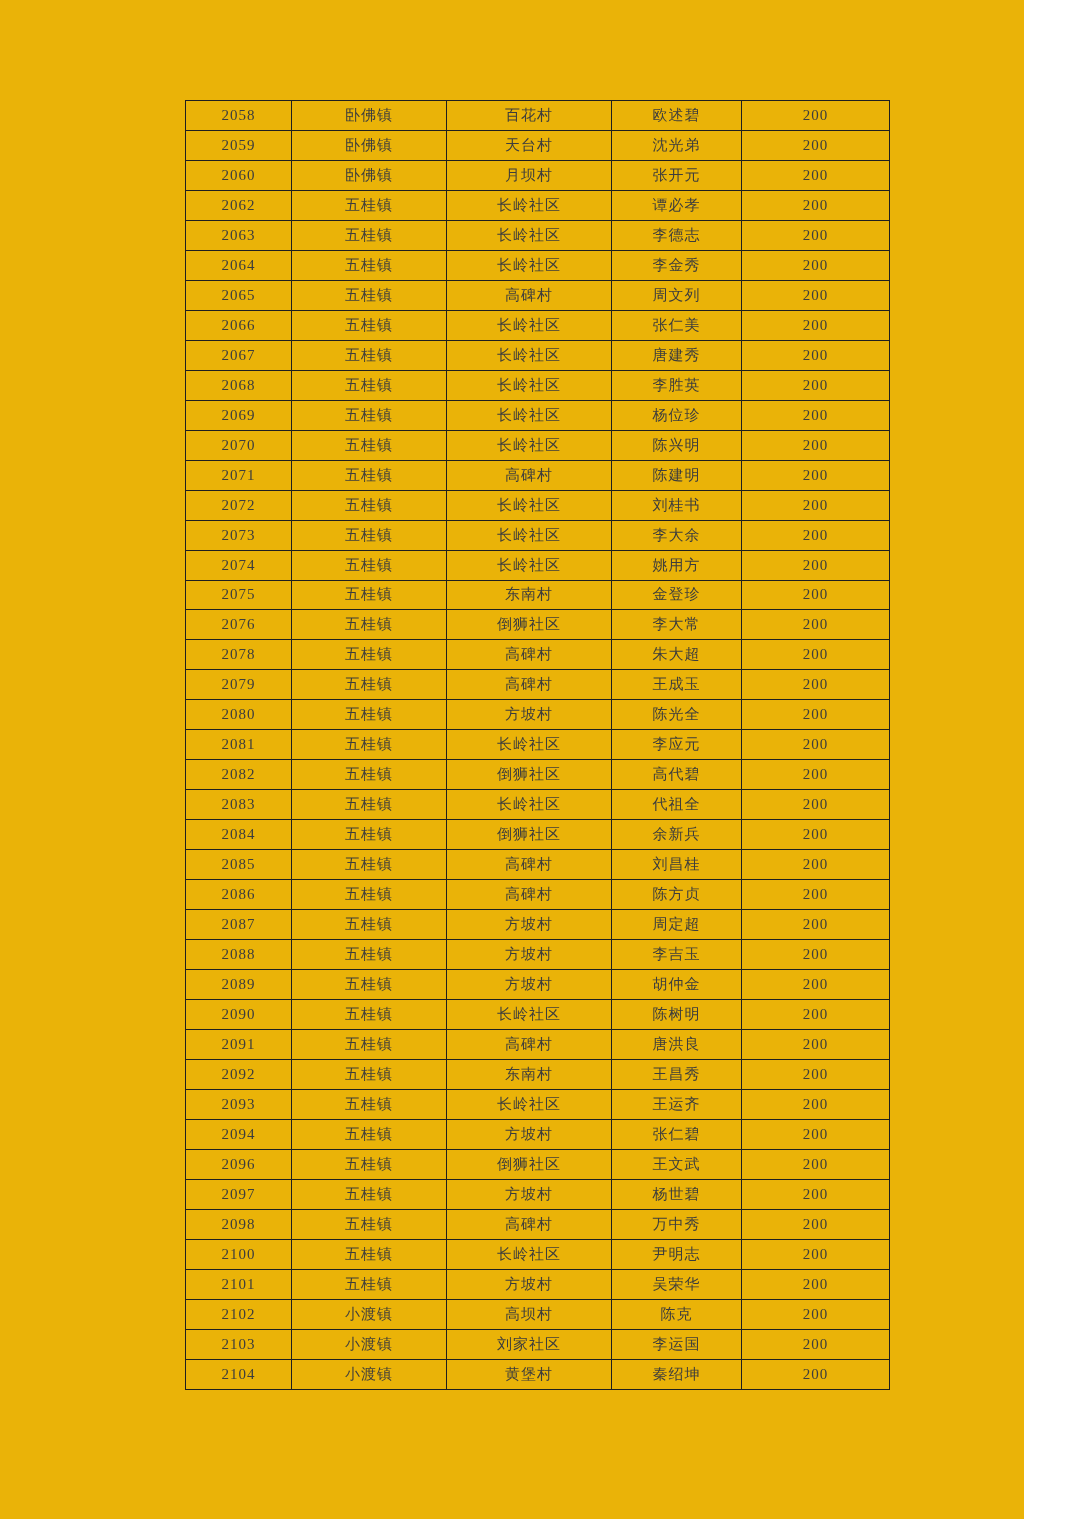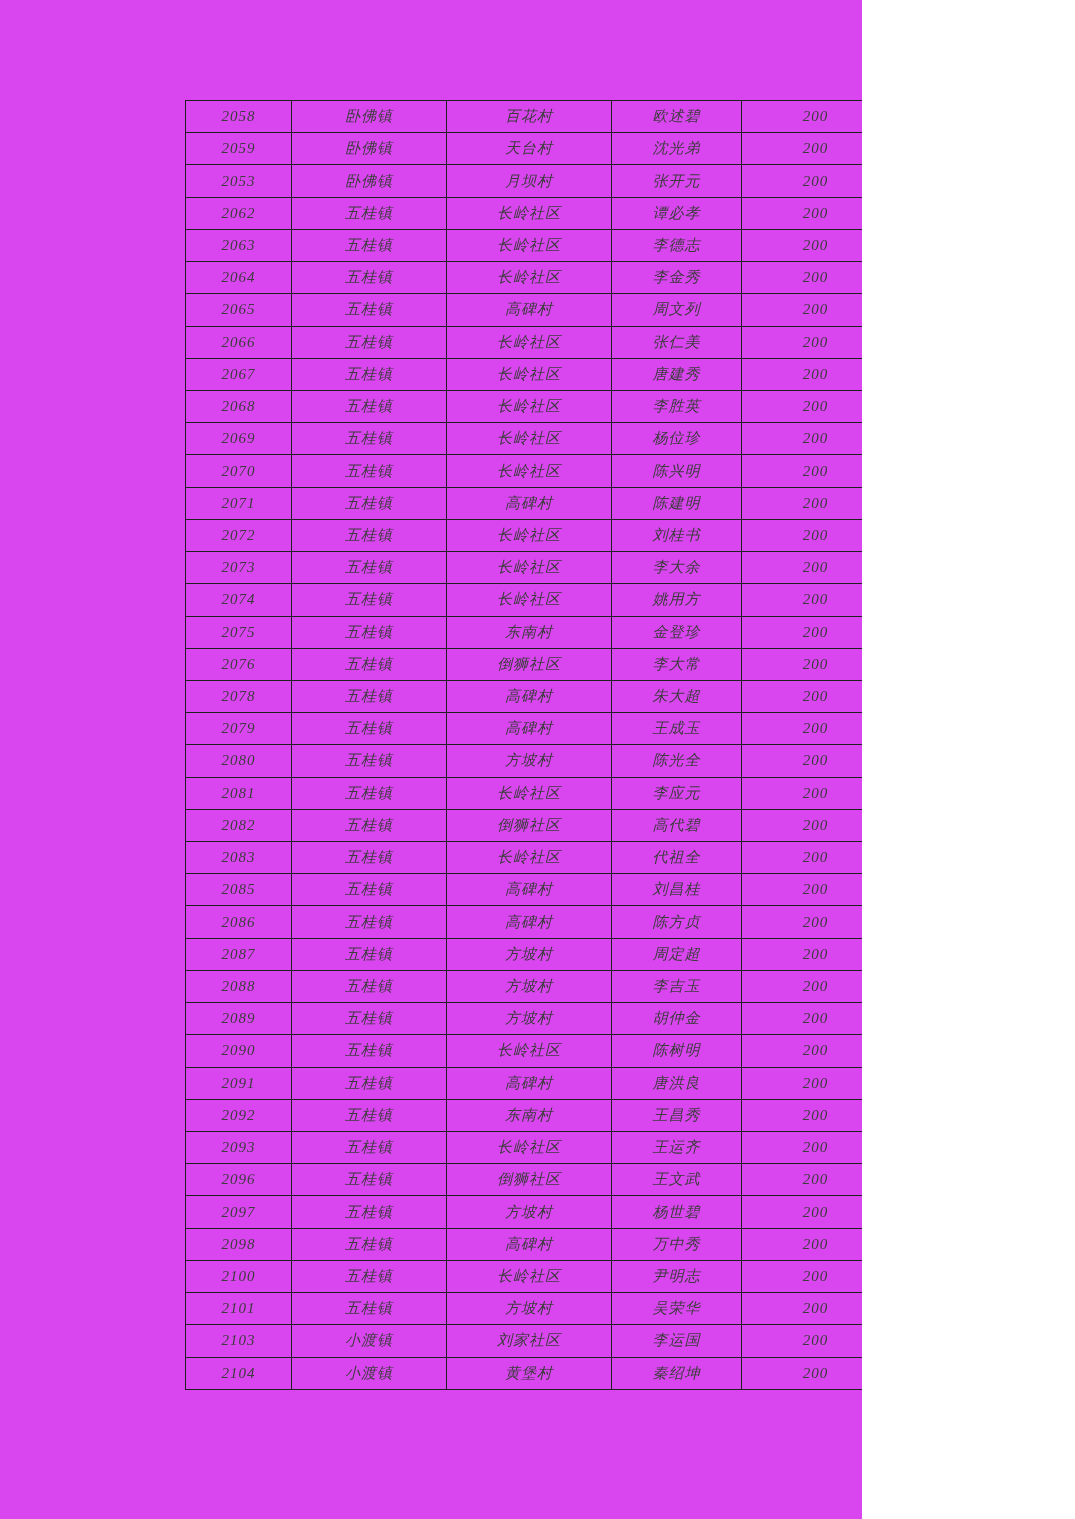--- a/index.html
+++ b/index.html
@@ -3,25 +3,24 @@
 <meta charset="utf-8">
 <style>
   * { margin: 0; padding: 0; box-sizing: border-box; }
   html, body {
     width: 1075px;
     background: #ffffff;
     font-family: "Liberation Serif", "DejaVu Serif", serif;
   }
   .page {
     position: relative;
-    width: 862px;
+    width: 1024px;
     height: 1519px;
-    background: #d946ef;
+    background: #eab308;
     overflow: hidden;
-    font-style: italic;
   }
   .data-table {
     position: absolute;
     left: 185px;
     top: 100px;
     width: 704px;
     height: 1290px;
     border-collapse: collapse;
     table-layout: fixed;
   }
@@ -63,21 +62,21 @@
           <td>200</td>
         </tr>
         <tr>
           <td>2059</td>
           <td>卧佛镇</td>
           <td>天台村</td>
           <td>沈光弟</td>
           <td>200</td>
         </tr>
         <tr>
-          <td>2053</td>
+          <td>2060</td>
           <td>卧佛镇</td>
           <td>月坝村</td>
           <td>张开元</td>
           <td>200</td>
         </tr>
         <tr>
           <td>2062</td>
           <td>五桂镇</td>
           <td>长岭社区</td>
           <td>谭必孝</td>
@@ -217,20 +216,27 @@
           <td>200</td>
         </tr>
         <tr>
           <td>2083</td>
           <td>五桂镇</td>
           <td>长岭社区</td>
           <td>代祖全</td>
           <td>200</td>
         </tr>
         <tr>
+          <td>2084</td>
+          <td>五桂镇</td>
+          <td>倒狮社区</td>
+          <td>余新兵</td>
+          <td>200</td>
+        </tr>
+        <tr>
           <td>2085</td>
           <td>五桂镇</td>
           <td>高碑村</td>
           <td>刘昌桂</td>
           <td>200</td>
         </tr>
         <tr>
           <td>2086</td>
           <td>五桂镇</td>
           <td>高碑村</td>
@@ -280,20 +286,27 @@
           <td>200</td>
         </tr>
         <tr>
           <td>2093</td>
           <td>五桂镇</td>
           <td>长岭社区</td>
           <td>王运齐</td>
           <td>200</td>
         </tr>
         <tr>
+          <td>2094</td>
+          <td>五桂镇</td>
+          <td>方坡村</td>
+          <td>张仁碧</td>
+          <td>200</td>
+        </tr>
+        <tr>
           <td>2096</td>
           <td>五桂镇</td>
           <td>倒狮社区</td>
           <td>王文武</td>
           <td>200</td>
         </tr>
         <tr>
           <td>2097</td>
           <td>五桂镇</td>
           <td>方坡村</td>
@@ -312,20 +325,27 @@
           <td>五桂镇</td>
           <td>长岭社区</td>
           <td>尹明志</td>
           <td>200</td>
         </tr>
         <tr>
           <td>2101</td>
           <td>五桂镇</td>
           <td>方坡村</td>
           <td>吴荣华</td>
+          <td>200</td>
+        </tr>
+        <tr>
+          <td>2102</td>
+          <td>小渡镇</td>
+          <td>高坝村</td>
+          <td>陈克</td>
           <td>200</td>
         </tr>
         <tr>
           <td>2103</td>
           <td>小渡镇</td>
           <td>刘家社区</td>
           <td>李运国</td>
           <td>200</td>
         </tr>
         <tr>

